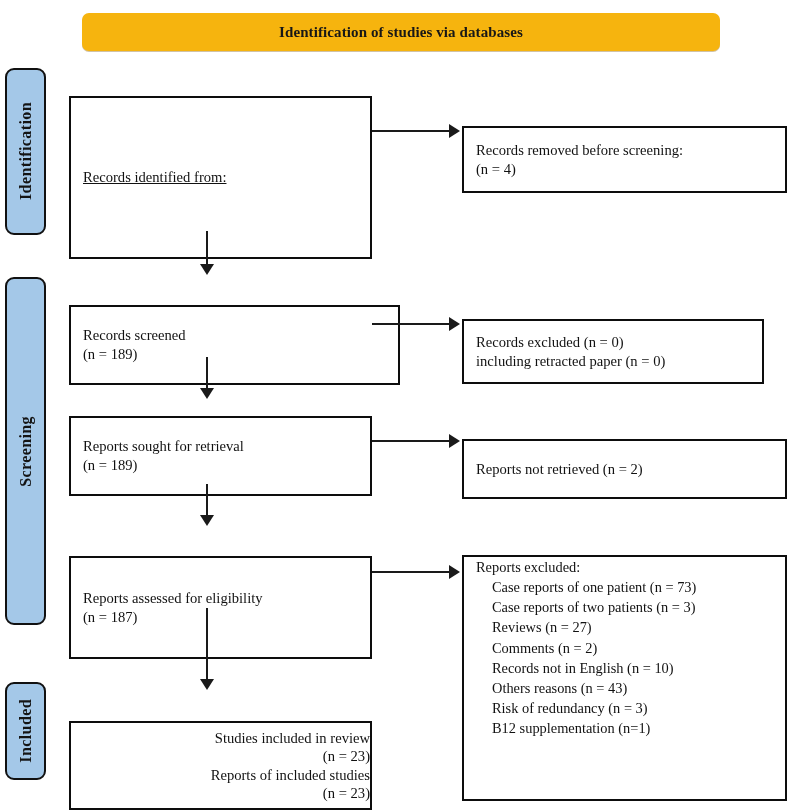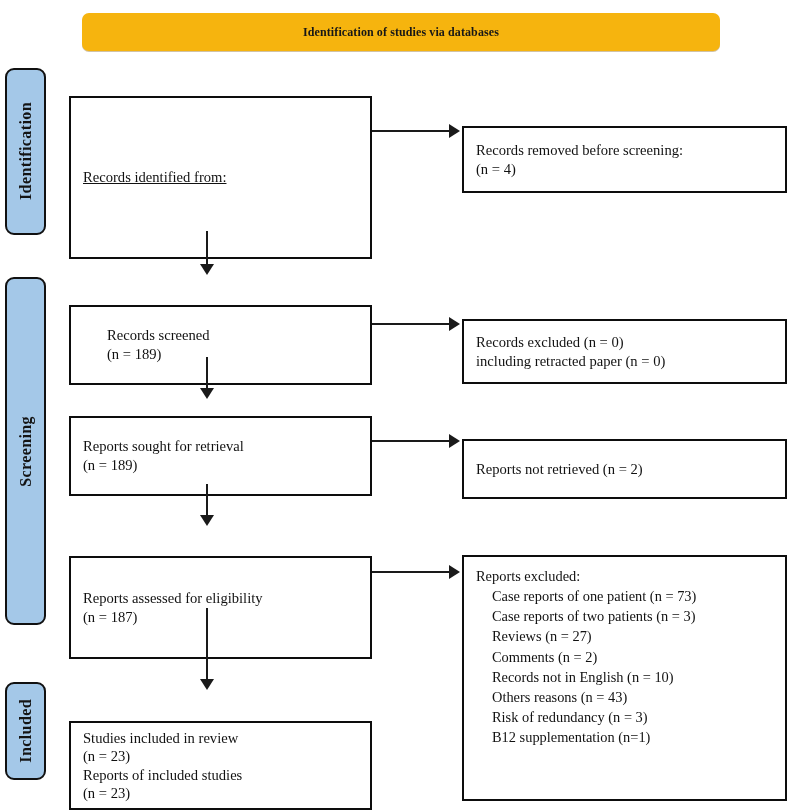--- a/index.html
+++ b/index.html
@@ -12,21 +12,21 @@
   #stage{position:absolute;left:0;top:0;width:797px;height:811px;}
 
   
   .banner{
     position:absolute;left:82px;top:13px;width:638px;height:38px;
     background:#F6B40E;border-radius:7px;
     display:flex;align-items:center;justify-content:center;
     box-shadow:0 1px 0 rgba(120,80,0,.35);
   }
   .banner .banner-text{
-    font-weight:bold;font-size:12px;letter-spacing:.1px;color:#171717;
+    font-weight:bold;font-size:15px;letter-spacing:.1px;color:#171717;
     white-space:nowrap;
   }
 
   
   .phase{
     position:absolute;left:5px;width:37px;
     background:#A4C8E8;border:2.2px solid #111;border-radius:9px;
     display:flex;align-items:center;justify-content:center;
   }
   .phase .phase-text{
@@ -43,36 +43,36 @@
     position:absolute;background:#ffffff;border:2.4px solid #0d0d0d;
     box-sizing:border-box;display:flex;flex-direction:column;
     justify-content:center;
     margin-top:28px;
   }
   .box .line{
     font-size:14.6px;line-height:1.30;white-space:nowrap;
     padding-left:12px;
   }
   .box .line.indent{padding-left:28px;}
-  .box.tight .line{line-height:1.24;}
+  .box.tight .line{line-height:1.24;text-align:right;}
 
   
   #box-identified   {left:69px; top:68px;  width:303px; height:163px;text-decoration:underline;}
-  #box-screened     {left:69px; top:277px; width:303px; height:80px;padding-left:24px;}
+  #box-screened     {left:69px; top:277px; width:331px; height:80px;}
   #box-sought       {left:69px; top:388px; width:303px; height:80px;}
   #box-assessed     {left:69px; top:528px; width:303px; height:103px;}
   #box-included     {left:69px; top:693px; width:303px; height:89px;}
 
   
   #box-removed      {left:462px; top:98px;  width:325px; height:67px;}
-  #box-excluded-scr {left:462px; top:291px; width:325px; height:65px;}
+  #box-excluded-scr {left:462px; top:291px; width:302px; height:65px;}
   #box-not-retrieved{left:462px; top:411px; width:325px; height:60px;}
   #box-reports-excl {left:462px; top:527px; width:325px; height:246px;}
 
-  #box-reports-excl{justify-content:flex-start;padding-top:9px;}
+  #box-reports-excl{justify-content:flex-start;}
   #box-reports-excl .line{font-size:14.4px;line-height:1.40;}
 
   
   .conn{position:absolute;background:#1a1a1a;}
   .vline{width:1.8px;}
   .hline{height:1.8px;}
   .arrow-down{
     position:absolute;width:0;height:0;
     border-left:7px solid transparent;border-right:7px solid transparent;
     border-top:11px solid #1a1a1a;

